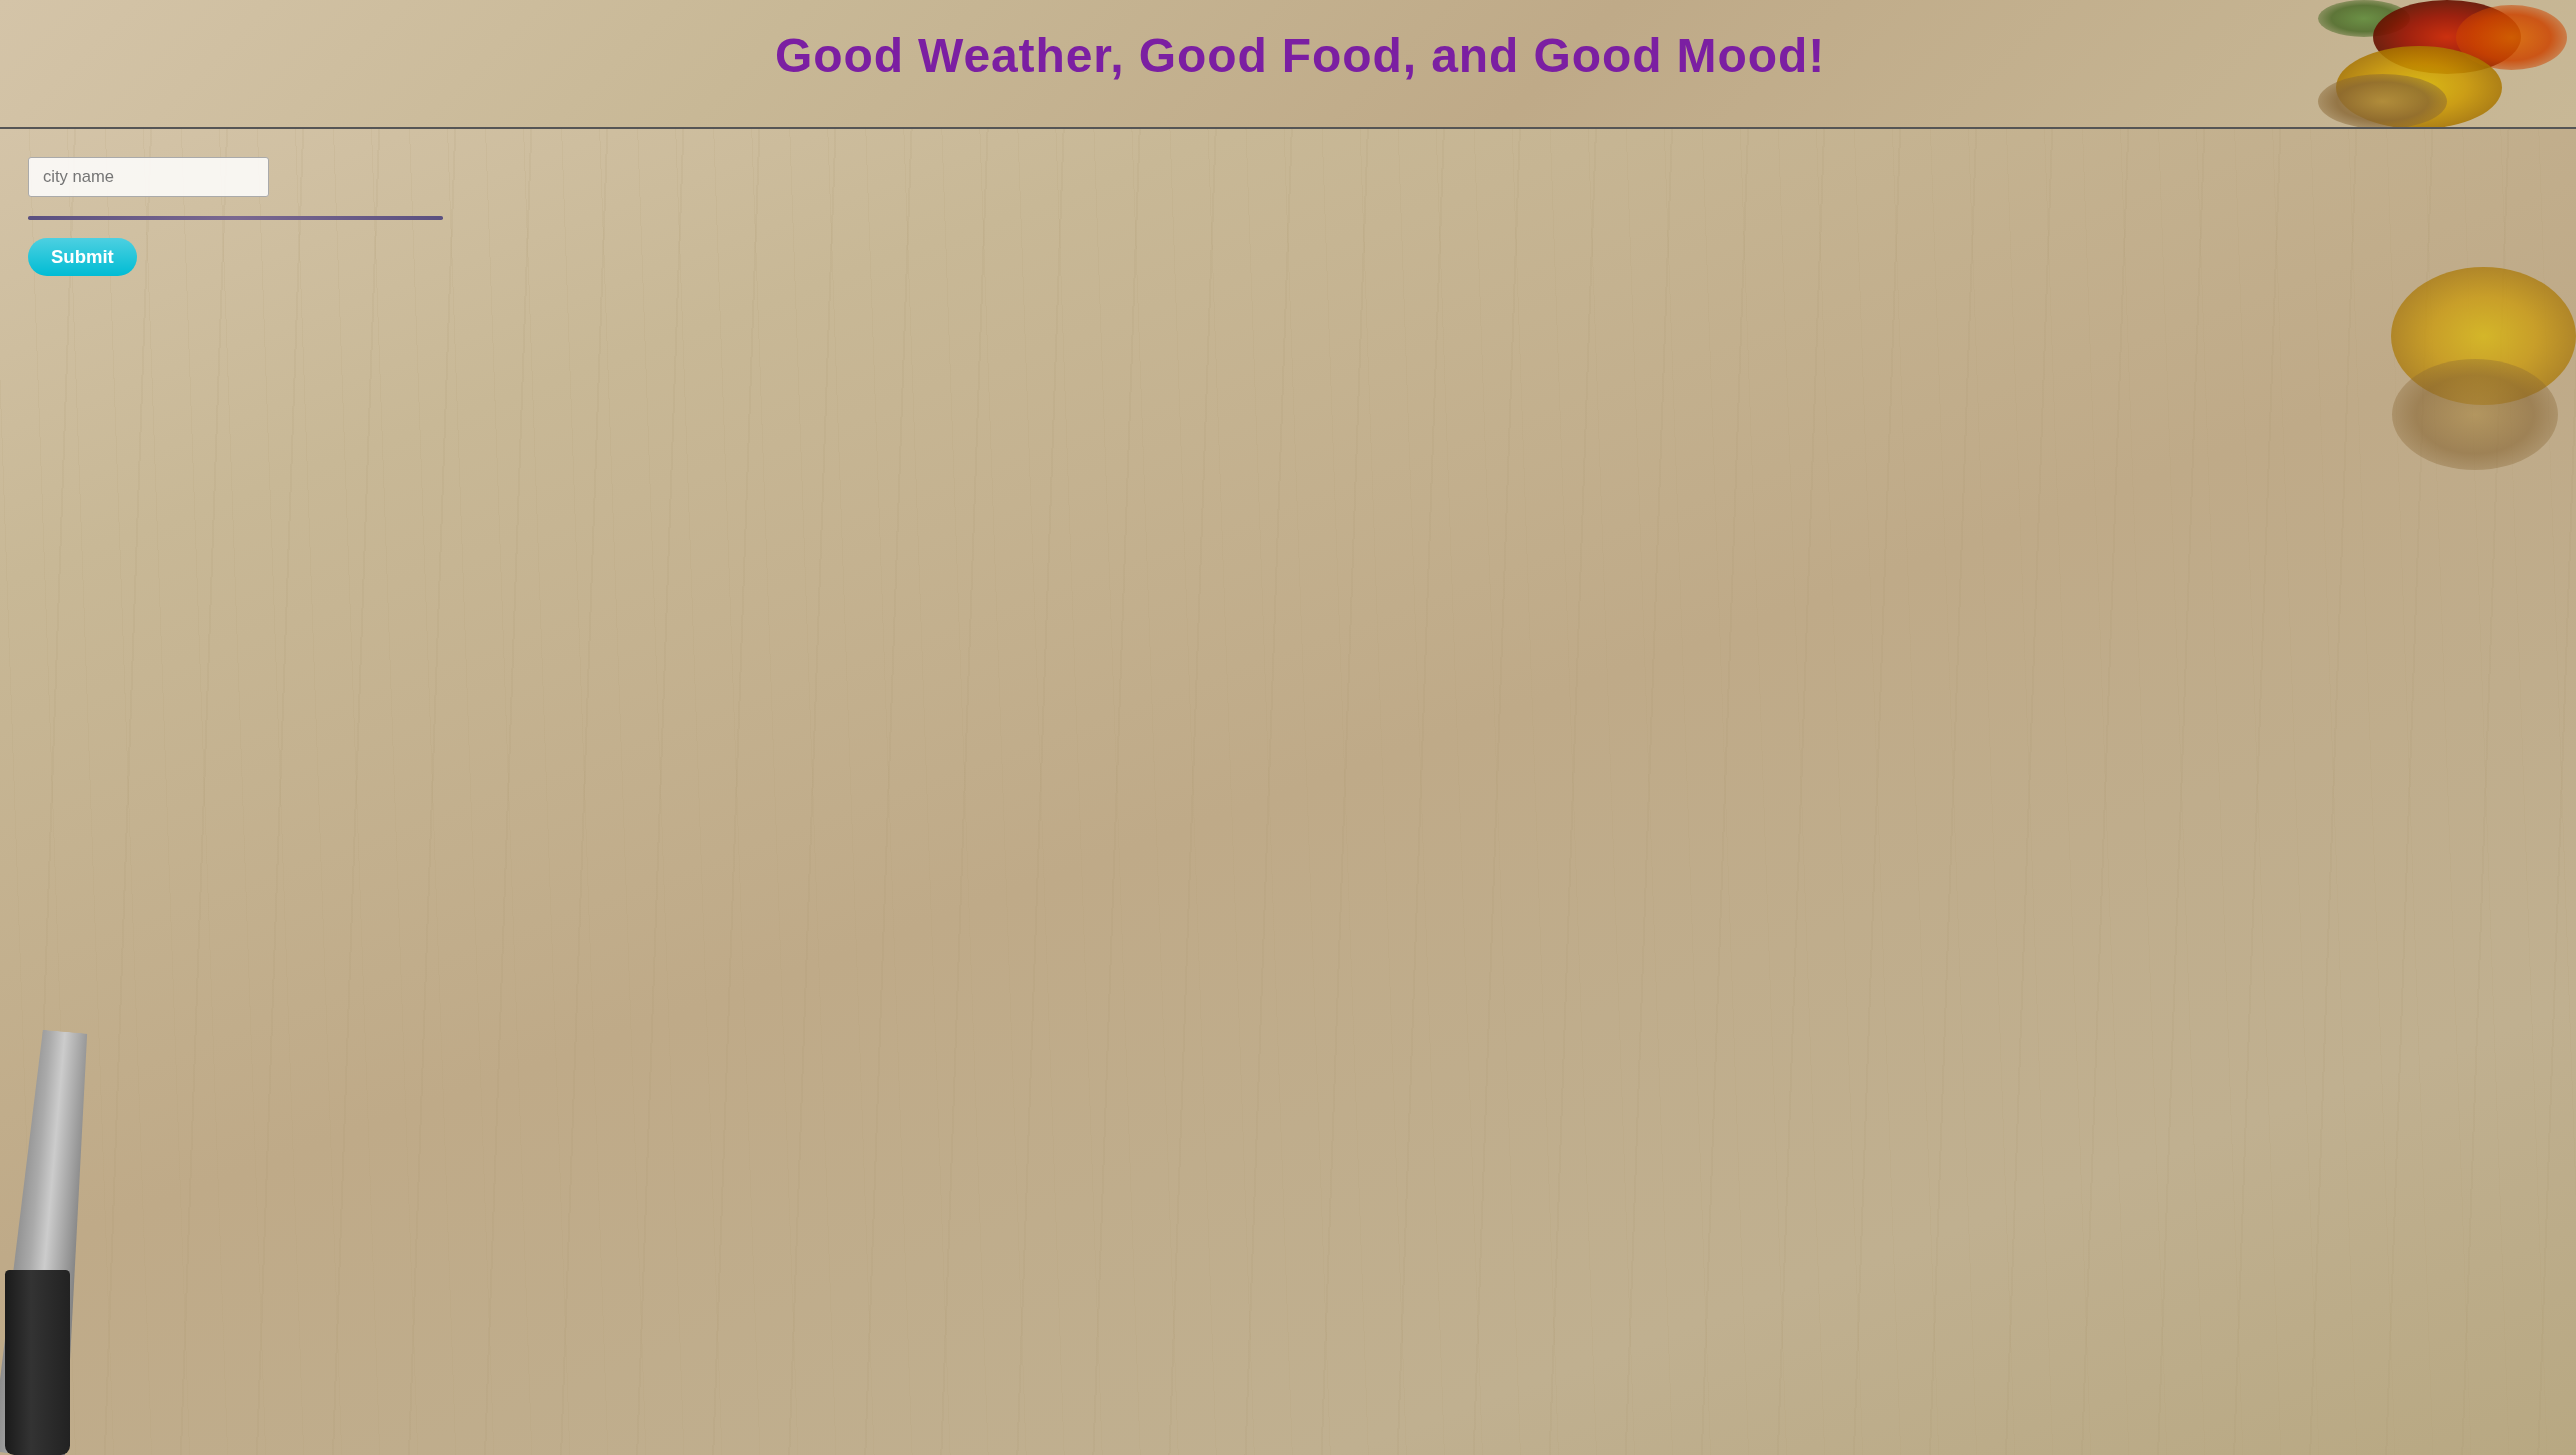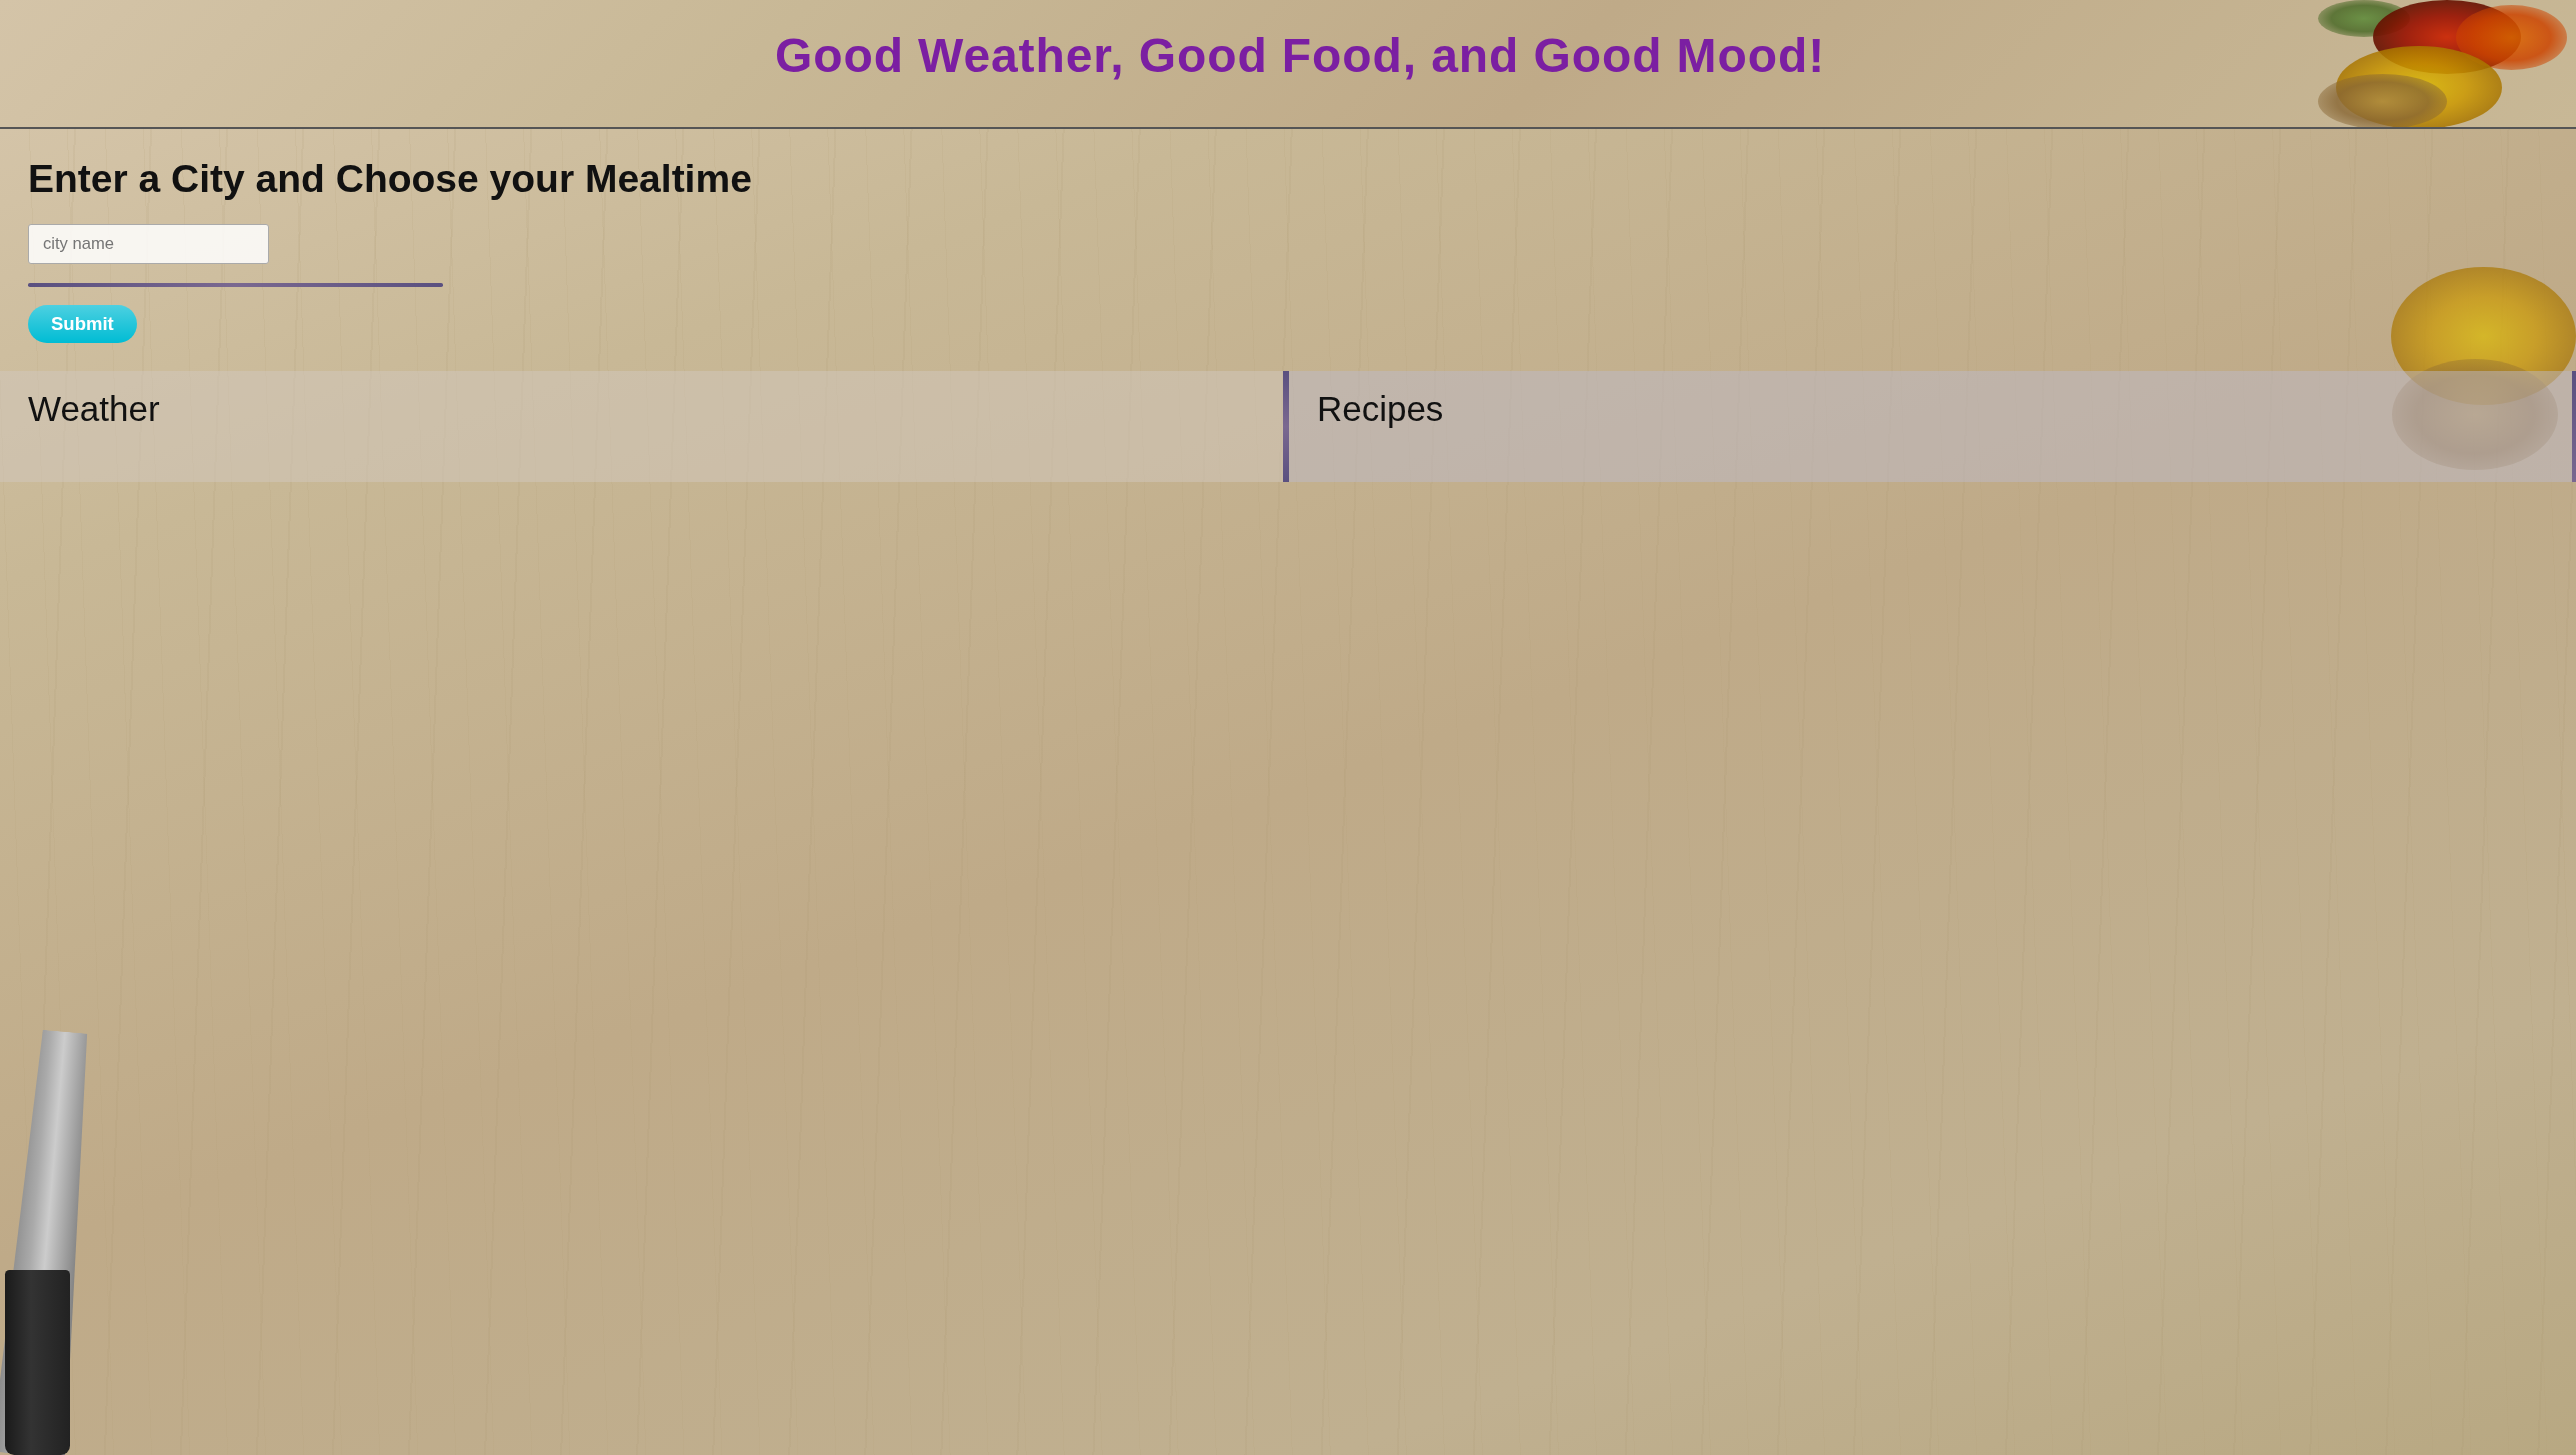--- a/index.html
+++ b/index.html
@@ -360,35 +360,24 @@
     <div class="knife-blade"></div>
     <div class="knife-handle"></div>
   </div>
 
   <div class="spices-right-lower">
     <div class="spice-right-yellow"></div>
     <div class="spice-right-brown"></div>
   </div>
 
   <div class="form-area">
-    <h2 class="form-title">Enter a City and Choose your Mealtime</h2>
 
     <input type="text" class="city-input" placeholder="city name" style="">
 
 
     <div class="divider-line"></div>
 
     <button class="submit-btn">Submit</button>
   </div>
 
-  <div class="results-area">
-    <div class="weather-panel">
-      <span class="weather-label">Weather</span>
-    </div>
-    <div class="panel-divider"></div>
-    <div class="recipes-panel">
-      <span class="recipes-label">Recipes</span>
-    </div>
-    <div class="right-edge-line"></div>
-  </div>
 
 </div>
 
 
 </body></html>

